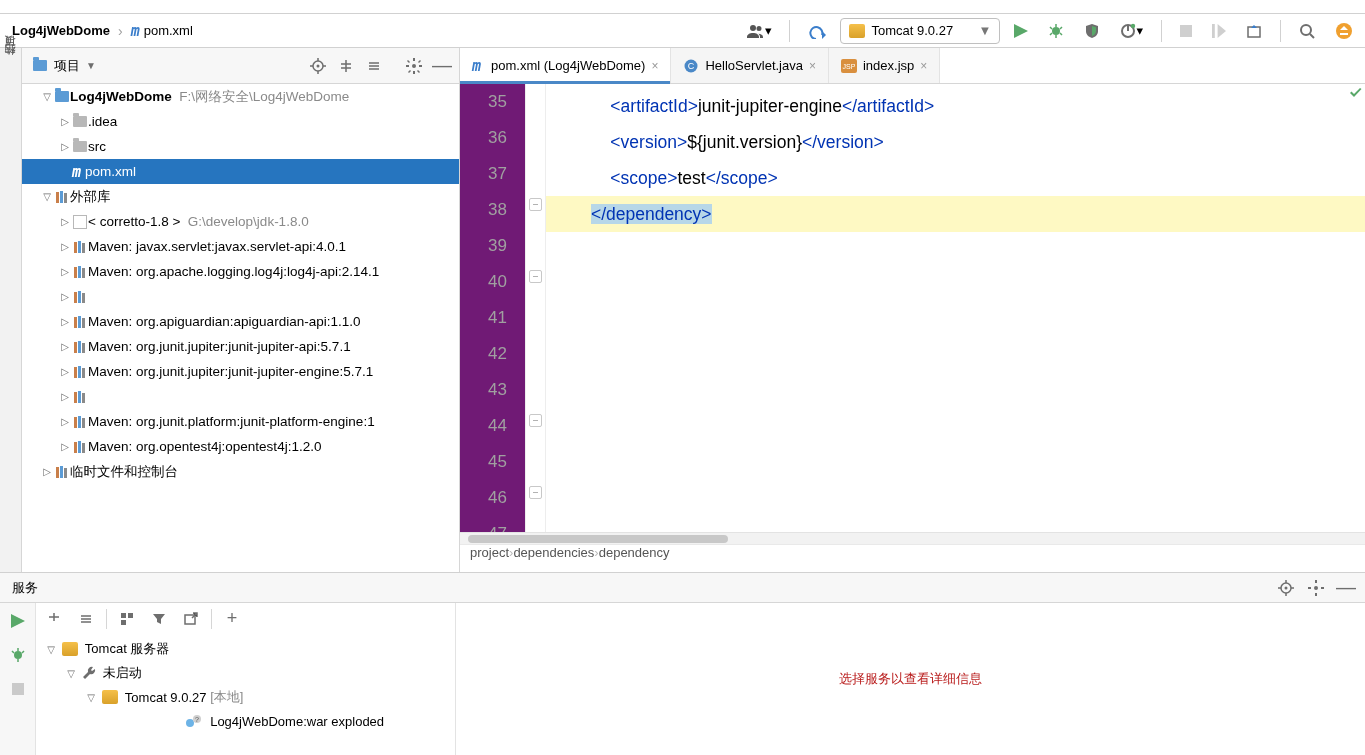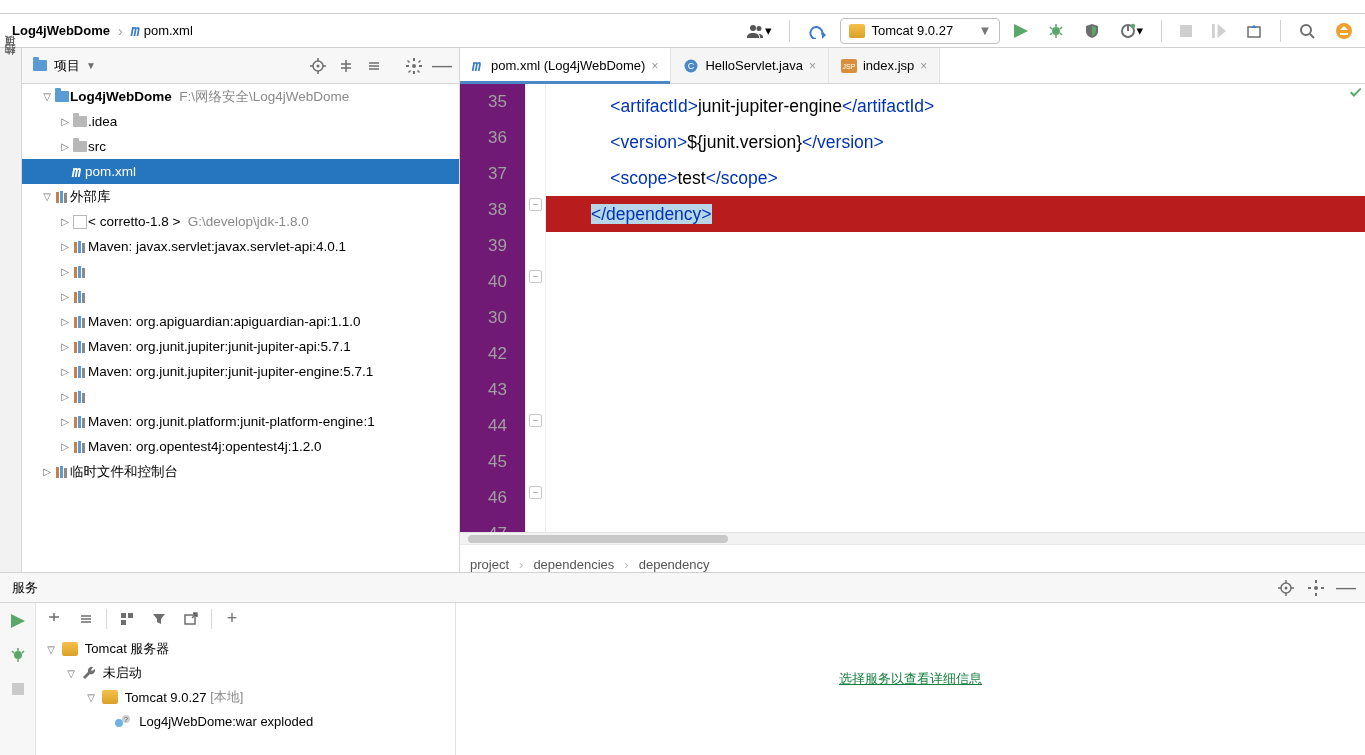--- a/index.html
+++ b/index.html
@@ -46,43 +46,43 @@
   .tab { display:flex; align-items:center; gap:6px; padding:0 12px; border-right:1px solid #e3e3e3; background:#f5f5f5; cursor:pointer; position:relative; }
   .tab.active { background:#fff; }
   .tab.active::after{ content:""; position:absolute; left:0; right:0; bottom:-1px; height:3px; background:#4a88c7;}
   .tab .close{ color:#999; font-size:12px;}
   .editor-body { flex:1; display:flex; min-height:0;}
   .gutter{ width:66px; background:#701a75; border-right:1px solid #ededed; text-align:right; color:#a0a0a0; font-family:"JetBrains Mono",Consolas,monospace; font-size:17px; padding-right:18px; line-height:36px; user-select:none;}
   .gutstrip{ width:20px; background:#fff; border-right:1px solid #ededed; position:relative;}
   .fold{ position:absolute; left:3px; width:13px; height:13px; border:1px solid #c8c8c8; background:#fff; font-size:9px; line-height:11px; text-align:center; color:#888; border-radius:2px;}
   .code{ flex:1; font-family:"JetBrains Mono",Consolas,monospace; font-size:17.5px; line-height:36px; padding-top:4px; white-space:pre; overflow:hidden;}
   .code .ln{ height:36px; padding-left:6px;}
-  .hl-line{ background:#b91c1c;}
+  .hl-line{ background:#fef9c3;}
   .t-tag{ color:#0033b3;text-align:center;}            
   .t-text{ color:#000;}
   .t-com{ color:#808080;}
   .sel{ background:#b7d7e8;}
   .status-strip{position:absolute; right:2px; top:2px;}
   .ed-scroll{ height:12px; background:#f2f2f2; border-top:1px solid #e3e3e3; position:relative;}
   .ed-scroll .thumb{ position:absolute; left:8px; top:2px; height:8px; width:260px; background:#c8c8c8; border-radius:4px;}
-  .breadcrumb-bar{ height:28px; display:flex; align-items:flex-end; padding:0 10px; color:#555; gap:10px; border-top:1px solid #e9e9e9;}
+  .breadcrumb-bar{ height:28px; display:flex; align-items:flex-start; padding:0 10px; color:#555; border-top:1px solid #e9e9e9;}
   .bc-sep{ color:#bbb;}
 
   
   .services{ height:183px; border-top:1px solid #d1d1d1; display:flex; flex-direction:column;}
   .services-header{ height:30px; background:#f7f7f7; border-bottom:1px solid #d6d6d6; display:flex; align-items:center; padding:0 6px;}
   .services-body{ flex:1; display:flex;}
   .srv-rail{ width:36px; background:#f7f7f7; border-right:1px solid #e3e3e3; display:flex; flex-direction:column; align-items:center; padding-top:6px; gap:10px;}
   .srv-left{ width:420px; border-right:1px solid #e3e3e3; display:flex; flex-direction:column;}
   .srv-toolbar{ height:32px; display:flex; align-items:center; gap:8px; padding:0 6px; border-bottom:1px solid transparent;}
   .srv-toolbtn{ width:24px; height:24px; display:flex; align-items:center; justify-content:center; color:#6e6e6e; cursor:pointer;}
   .vsep{ width:1px; height:20px; background:#d6d6d6;}
   .srv-tree{ flex:1; padding-top:2px;}
   .srv-node{ display:flex; align-items:center; height:24px; padding-left:8px;}
-  .srv-empty{ flex:1; display:flex; align-items:center; justify-content:center; color:#15803d;text-decoration:underline;}
+  .srv-empty{ flex:1; display:flex; align-items:center; justify-content:center; color:#b91c1c;}
   .srv-right-icons{ margin-left:auto; display:flex; gap:4px;}
 
   
   .mico { width:16px; height:16px; display:inline-flex; align-items:center; justify-content:center; }
   .folder{ width:14px;height:11px;background:#b8b8b8;border-radius:1px;position:relative;}
   .folder::before{content:"";position:absolute;top:-3px;left:0;width:6px;height:3px;background:#b8b8b8;border-radius:1px 1px 0 0;}
   .folder.blue{ background:#5b9bd5;} .folder.blue::before{background:#5b9bd5;}
   .m-badge{ font-family:Consolas,monospace; font-style:italic; font-weight:bold; color:#3b7ecb; margin-right:4px; font-size:15px;}
   .node.selected .m-badge{ color:#fff;}
   .lib-ico{ width:14px;height:14px; display:inline-block;}
@@ -282,20 +282,21 @@
           <span class="ind"></span>
           <span class="ind"></span>
           <span class="arrow">▷</span>
           <span class="mico">
             <svg class="lib-ico" viewBox="0 0 14 14">
               <rect x="1" y="2" width="3" height="11" fill="#c97f4a"></rect>
               <rect x="5" y="1" width="3" height="12" fill="#5b9bd5"></rect>
               <rect x="9" y="3" width="3" height="10" fill="#8a8a8a"></rect>
             </svg>
           </span>
+          <span>Maven: org.apache.logging.log4j:log4j-api:2.14.1</span>
         </div>
         <div class="node">
           <span class="ind"></span>
           <span class="ind"></span>
           <span class="arrow">▷</span>
           <span class="mico">
             <svg class="lib-ico" viewBox="0 0 14 14">
               <rect x="1" y="2" width="3" height="11" fill="#c97f4a"></rect>
               <rect x="5" y="1" width="3" height="12" fill="#5b9bd5"></rect>
               <rect x="9" y="3" width="3" height="10" fill="#8a8a8a"></rect>
@@ -423,21 +424,21 @@
         </div>
       </div>
     <div class="editor-body" style="position:relative;">
       <div class="gutter" id="gutter">
           <div>35</div>
           <div>36</div>
           <div>37</div>
           <div>38</div>
           <div>39</div>
           <div>40</div>
-          <div>30</div>
+          <div>41</div>
           <div>42</div>
           <div>43</div>
           <div>44</div>
           <div>45</div>
           <div>46</div>
           <div>47</div>
         </div>
       <div class="gutstrip">
          <div class="fold" style="top:114px">–</div>
          <div class="fold" style="top:186px">–</div>
@@ -535,21 +536,21 @@
           </span>
         <span class="vsep"></span>
         <span class="srv-toolbtn" style="font-size:18px;color:#6e6e6e;">+</span>
       </div>
       <div class="srv-tree">
         <div class="srv-node"><span class="arrow">▽</span>&nbsp;<span class="tomcat-ico"></span>&nbsp;&nbsp;<span>Tomcat 服务器</span></div>
         <div class="srv-node" style="padding-left:28px;"><span class="arrow">▽</span>&nbsp;<svg width="14" height="14" viewBox="0 0 14 14">
               <path fill="#6e6e6e" d="M13 3a4 4 0 01-5 5L3 13l-2-2 5-5a4 4 0 015-5l-2 3 1 1z"></path>
             </svg>&nbsp;&nbsp;<span>未启动</span></div>
         <div class="srv-node" style="padding-left:48px;"><span class="arrow">▽</span>&nbsp;<span class="tomcat-ico"></span>&nbsp;&nbsp;<span>Tomcat 9.0.27</span>&nbsp;<span class="muted">[本地]</span></div>
-        <div class="srv-node" style="padding-left:78px;">
+        <div class="srv-node" style="padding-left:78px;justify-content:center;">
           <svg width="18" height="14" viewBox="0 0 18 14">
               <circle cx="5" cy="9" r="4" fill="#6db3e6"></circle>
               <circle cx="12" cy="5" r="4" fill="#cfcfcf"></circle>
               <text x="12" y="8" font-size="7" text-anchor="middle" fill="#555">?</text>
             </svg>
           &nbsp;&nbsp;<span>Log4jWebDome:war exploded</span>
         </div>
       </div>
     </div>
     <div class="srv-empty">选择服务以查看详细信息</div>

